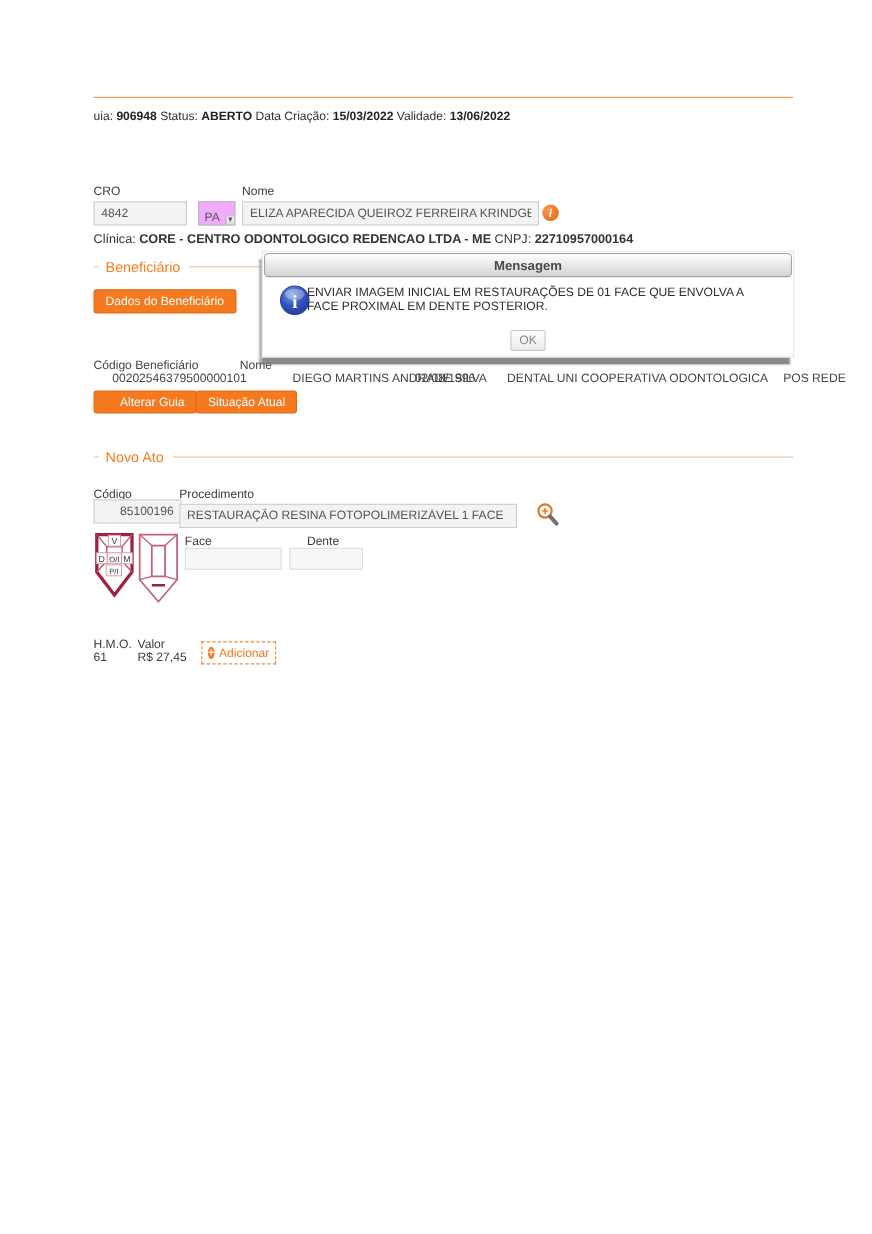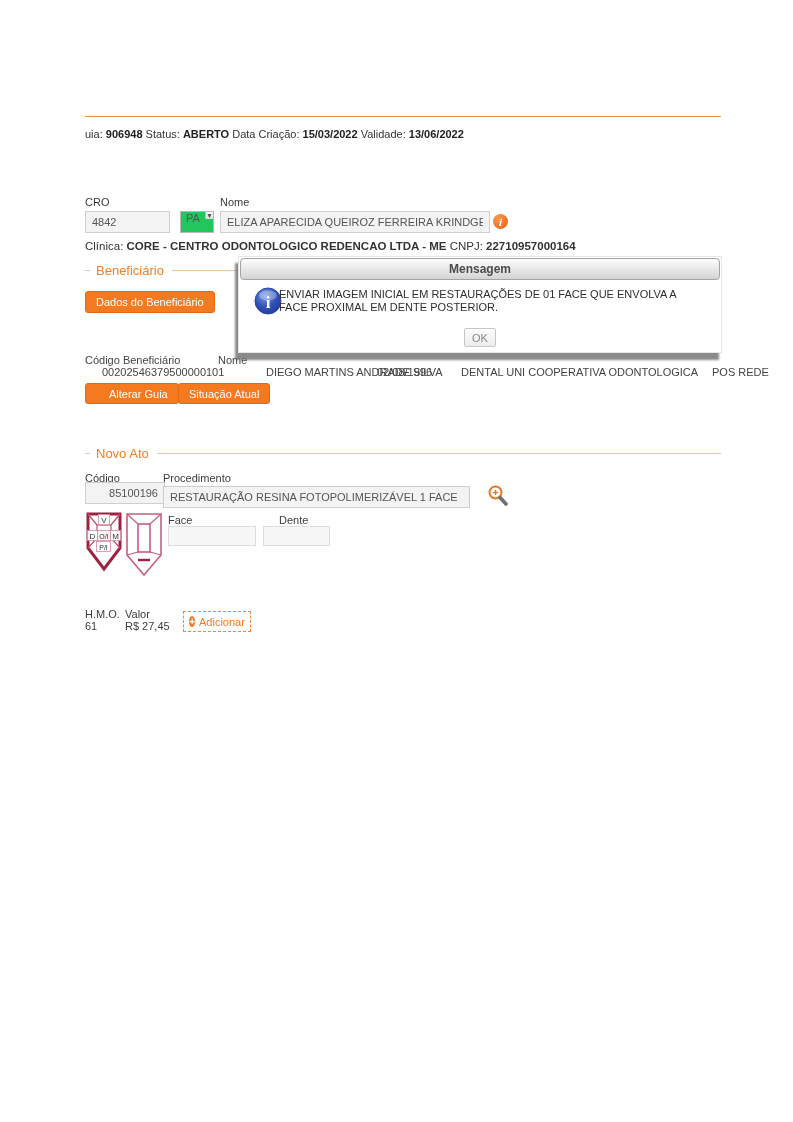--- a/index.html
+++ b/index.html
@@ -1,31 +1,31 @@
 <!DOCTYPE html>
 <html><head>
 <meta charset="utf-8">
 <style>
   html,body{margin:0;padding:0;background:#fff;}
   .screen{position:relative;width:793px;height:994px;background:#fff;overflow:hidden;
-          font-family:"Liberation Sans","DejaVu Sans",sans-serif;font-size:11px;color:#3c3c3c;margin-top:28px;}
+          font-family:"Liberation Sans","DejaVu Sans",sans-serif;font-size:11px;color:#3c3c3c;}
   .abs{position:absolute;}
   .hr-top{position:absolute;left:85px;top:88px;width:636px;border-top:1px solid #e9944e;}
   .infoline{position:absolute;left:85px;top:100px;font-size:11px;color:#333;}
   .infoline b{color:#222;}
   .section{position:absolute;display:flex;align-items:center;}
   .section .pre{width:5px;border-top:1px solid #e4c6ad;margin-right:6px;}
   .section .ttl{color:#f57e20;font-size:13px;white-space:nowrap;}
   .section .rule{border-top:1px solid #efc49d;margin-left:8px;}
   .lbl{position:absolute;font-size:11px;color:#3c3c3c;white-space:nowrap;}
   .tbox{position:absolute;box-sizing:border-box;background:#f3f3f3;border:1px solid #cfcfcf;
         font-family:inherit;font-size:11px;color:#555;padding:0 6px;height:22px;}
   .tbox.lite{background:#f7f7f7;border:1px solid #ddd;height:20px;}
-  .selbox{position:absolute;box-sizing:border-box;display:flex;align-items:flex-start;
-          border:1px solid #b9b9b9;background:#22c55e;height:22px;}
+  .selbox{position:absolute;box-sizing:border-box;display:flex;align-items:flex-end;
+          border:1px solid #b9b9b9;background:#f0abfc;height:22px;}
   .selbox .seltext{flex:1;display:flex;align-items:center;padding:0 5px;font-size:11px;color:#555;}
   .selbox .selarrow{width:16px;border-left:1px solid #b9b9b9;background:linear-gradient(#fefefe,#d8d8d8);
           display:flex;align-items:center;justify-content:center;font-size:7px;color:#555;cursor:pointer;}
   .btn-orange{position:absolute;box-sizing:border-box;background:#f4791f;border:1px solid #e06a12;
           border-radius:3px;color:#fff;font-family:inherit;font-size:11px;display:flex;
           align-items:center;justify-content:center;padding:0 10px;height:22px;cursor:pointer;}
   .info-dot{position:absolute;width:15px;height:15px;border-radius:50%;
           background:radial-gradient(circle at 35% 30%,#f89a4f,#ee6f1e 70%);
           color:#fff;display:flex;align-items:center;justify-content:center;
           font-family:"Liberation Serif",serif;font-style:italic;font-weight:bold;font-size:11px;}
@@ -101,21 +101,21 @@
 
   <div class="benef-cell" style="left:102px;top:338px;">00202546379500000101</div>
   <div class="benef-cell" style="left:218px;top:338px;padding-left:48px;">DIEGO MARTINS ANDRADE SILVA</div>
   <div class="benef-cell" style="left:377px;top:338px;">02/08/1996</div>
   <div class="benef-cell" style="left:461px;top:338px;">DENTAL UNI COOPERATIVA ODONTOLOGICA</div>
   <div class="benef-cell" style="left:712px;top:338px;">POS REDE</div>
 
   <button class="btn-orange" style="left:85px;top:355px;height:21px;padding-left:23px;">Alterar Guia</button>
   <button class="btn-orange" style="left:178px;top:355px;height:21px;">Situação Atual</button>
 
-  <div class="section" style="left:85px;top:418px;width:636px;">
+  <div class="section" style="left:85px;top:408px;width:636px;">
     <span class="pre"></span>
     <span class="ttl">Novo Ato</span>
     <span class="rule" style="flex:1;"></span>
   </div>
 
   <div class="lbl" style="left:85px;top:444px;">Código</div>
   <input class="tbox" style="left: 85px; top: 454px; width: 80px; text-align: right;" value="85100196">
   <div class="lbl" style="left:163px;top:444px;">Procedimento</div>
   <input class="tbox" style="left: 163px; top: 458px; width: 307px;" value="RESTAURAÇÃO RESINA FOTOPOLIMERIZÁVEL 1 FACE">
 

